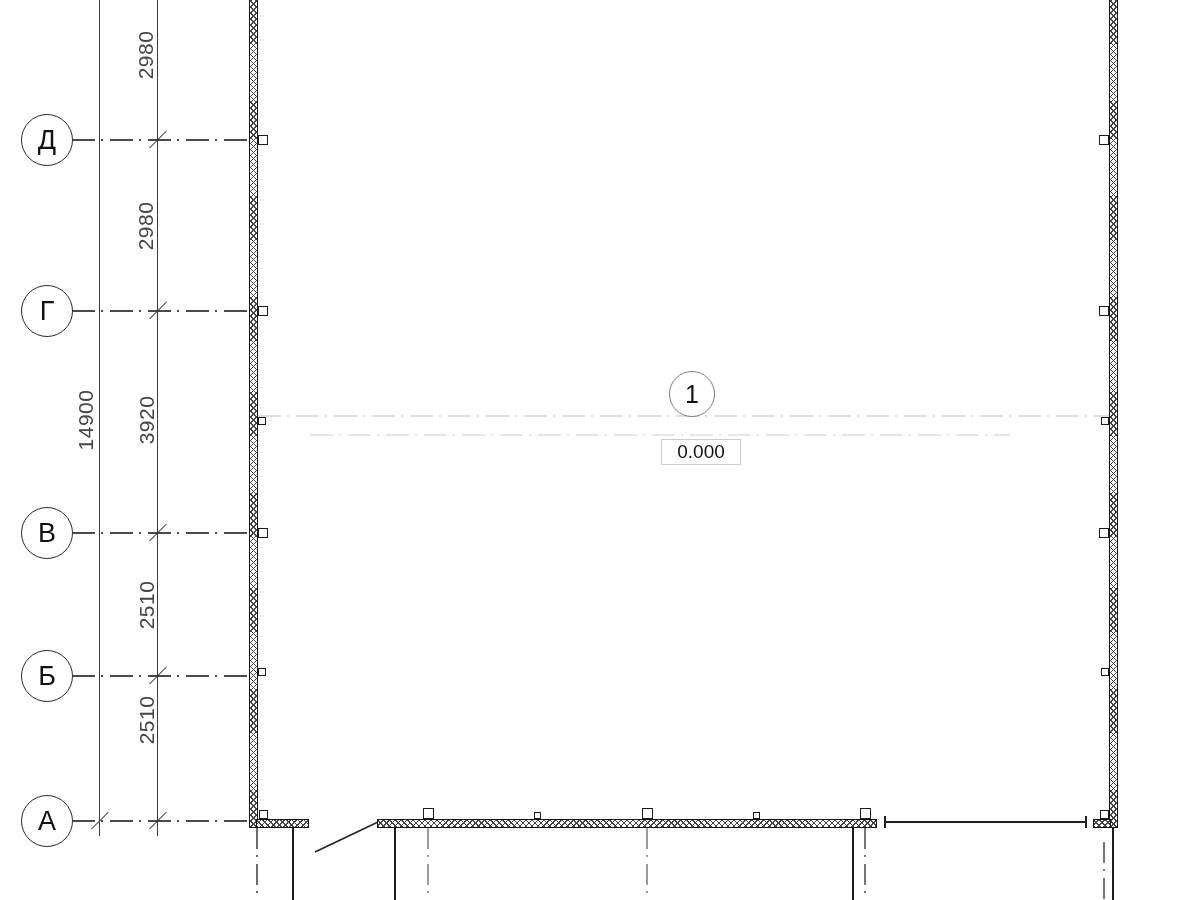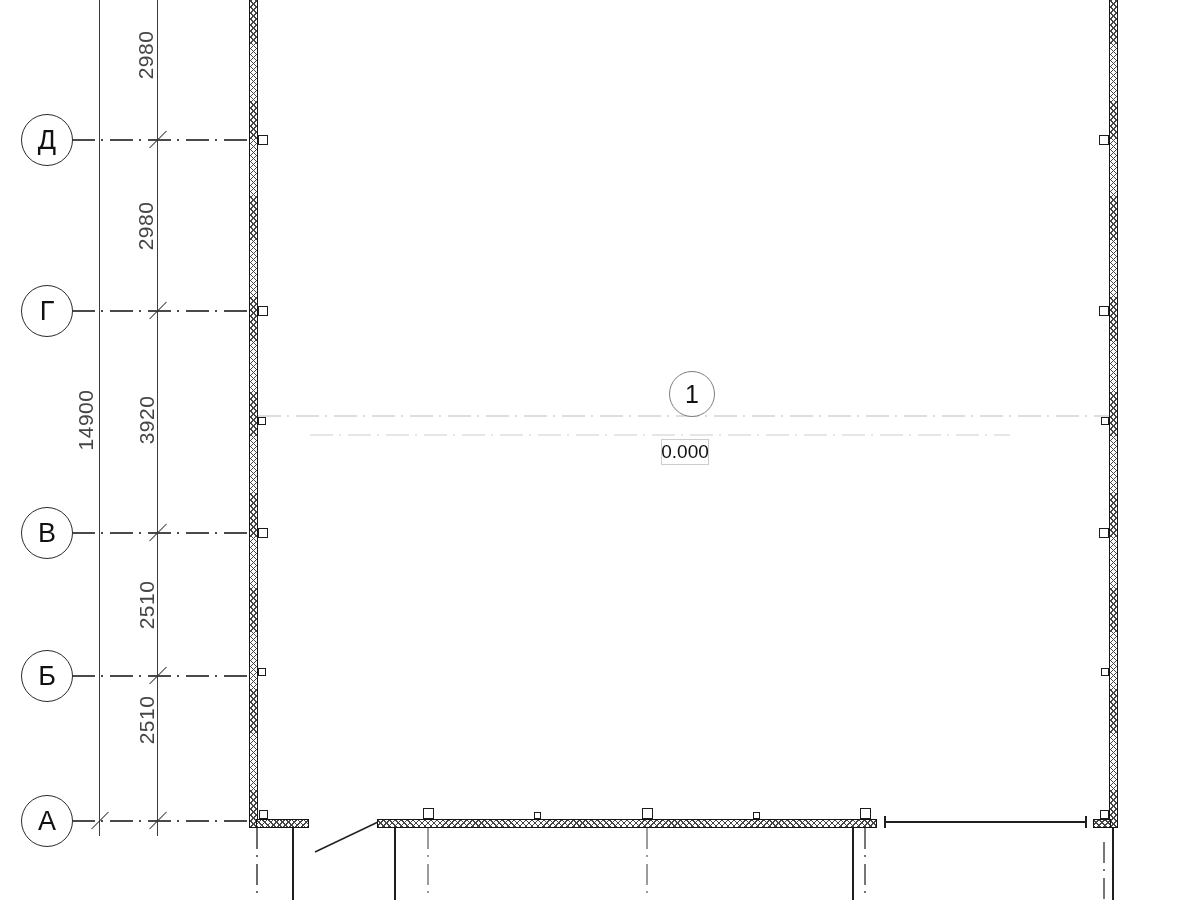--- a/index.html
+++ b/index.html
@@ -43,21 +43,21 @@
   
   .marker{position:absolute;background:#fff;border:1.6px solid #1c1c1c;box-sizing:border-box;z-index:5;}
   
   .room-tag{
     position:absolute;left:669px;top:371px;width:46px;height:46px;border-radius:50%;
     border:1.2px solid #7d7d7d;background:#fff;box-sizing:border-box;
     display:flex;align-items:center;justify-content:center;font-size:25px;color:#111;z-index:4;
   }
   
   .level-box{
-    position:absolute;left:661px;top:439px;width:48px;height:26px;
+    position:absolute;left:661px;top:439px;width:80px;height:26px;
     border:1px solid #cccccc;background:#fff;box-sizing:border-box;
     display:flex;align-items:center;justify-content:center;font-size:19px;color:#111;z-index:4;
   }
   .opening-tick{position:absolute;width:2px;height:12px;background:#1f1f1f;z-index:2;}
   svg.overlay{position:absolute;left:0;top:0;z-index:2;pointer-events:none;}
 </style>
 </head>
 <body>
 
 <div id="canvas">

